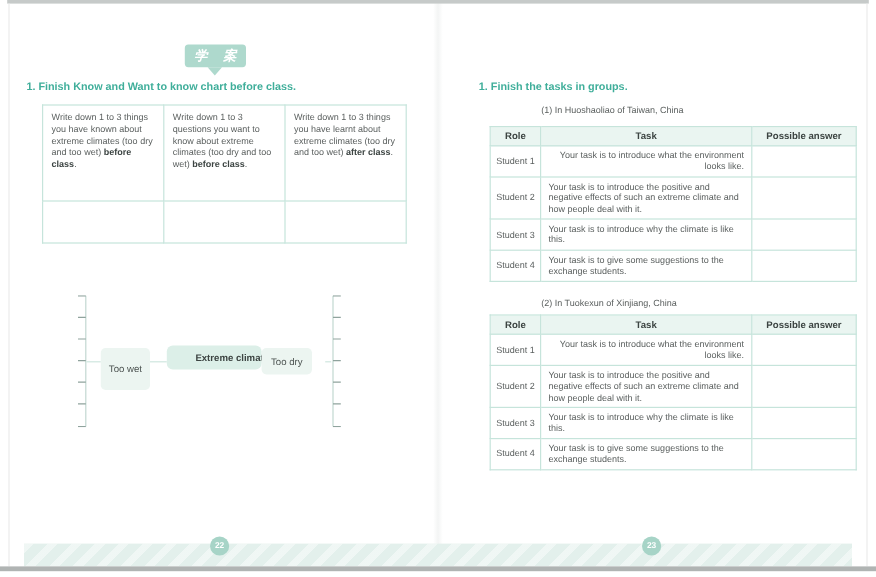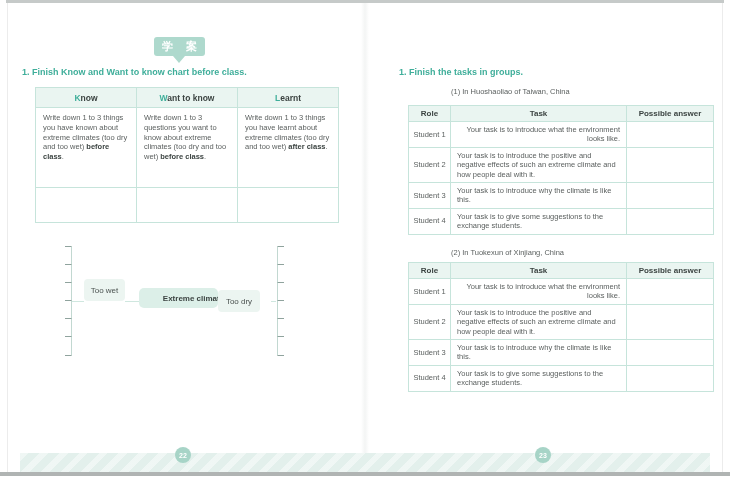--- a/index.html
+++ b/index.html
@@ -18,21 +18,21 @@
   .seam {
     position: absolute; left: 361px; top: 3px; width: 8px; height: 469px;
     background: linear-gradient(to right, rgba(0,0,0,0), rgba(90,110,105,0.07) 50%, rgba(0,0,0,0));
   }
 
   
   .badge {
     position: absolute; left: 154px; top: 37px; width: 51px; height: 19px;
     background: #aed9cd; border-radius: 3px; color: #ffffff;
     font-size: 11px; font-weight: bold; letter-spacing: 5px;
-    display: flex; align-items: center; justify-content: center; padding-left: 5px;
+    display: flex; align-items: center; justify-content: center; padding-left: 5px; font-style: italic;
   }
   .badge-pointer {
     position: absolute; left: 173px; top: 56px; width: 0; height: 0;
     border-left: 6px solid transparent; border-right: 6px solid transparent;
     border-top: 7px solid #aed9cd;
   }
 
   .section-title {
     position: absolute; color: #3fae9a; font-size: 9px; font-weight: bold;
     white-space: nowrap;
@@ -104,25 +104,20 @@
 
   <div class="section-title" style="left:22px; top:67px;">1. Finish Know and Want to know chart before class.</div>
 
   <table class="kwl-table">
     <colgroup>
         <col>
         <col>
         <col>
       </colgroup>
     <tbody>
-        <tr>
-      <th><span class="init">K</span><span>now</span></th>
-      <th><span class="init">W</span><span>ant to know</span></th>
-      <th><span class="init">L</span><span>earnt</span></th>
-    </tr>
     <tr class="kwl-row-main">
       <td><span>Write down 1 to 3 things you have known about extreme climates (too dry and too wet) </span><b>before class</b><span>.</span></td>
       <td><span>Write down 1 to 3 questions you want to know about extreme climates (too dry and too wet) </span><b>before class</b><span>.</span></td>
       <td><span>Write down 1 to 3 things you have learnt about extreme climates (too dry and too wet) </span><b>after class</b><span>.</span></td>
     </tr>
     <tr class="kwl-row-empty">
       <td></td>
       <td></td>
       <td></td>
     </tr>
@@ -148,21 +143,21 @@
       <line x1="1.5" y1="0.5" x2="8" y2="0.5"></line>
       <line x1="1.5" y1="18.5" x2="8" y2="18.5"></line>
       <line x1="1.5" y1="36.5" x2="8" y2="36.5"></line>
       <line x1="1.5" y1="54.5" x2="8" y2="54.5"></line>
       <line x1="1.5" y1="72.5" x2="8" y2="72.5"></line>
       <line x1="1.5" y1="90.5" x2="8" y2="90.5"></line>
       <line x1="1.5" y1="109.5" x2="8" y2="109.5"></line>
     </g>
   </svg>
   <div class="org-line" style="left:72px; top:301px; width:12px;"></div>
-  <div class="org-box" style="left:84px; top:279px; width:41px; height:22px;">Too wet</div>
+  <div class="org-box" style="left:84px; top:290px; width:41px; height:35px;">Too wet</div>
   <div class="org-line" style="left:125px; top:301px; width:14px;"></div>
   <div class="org-box center" style="left:139px; top:288px; width:79px; height:20px;padding-left:30px;">Extreme climate</div>
   <div class="org-line" style="left:218px; top:301px; width:15px;"></div>
   <div class="org-box" style="left:218px; top:290px; width:42px; height:22px;">Too dry</div>
   <div class="org-line" style="left:271px; top:301px; width:5px;"></div>
 
   <div class="section-title" style="left:399px; top:67px;">1. Finish the tasks in groups.</div>
 
   <div class="caption" style="left:407px; top:87px;">(1) In Huoshaoliao of Taiwan, China</div>
   <table class="task-table" style="left:408px; top:105px;">

